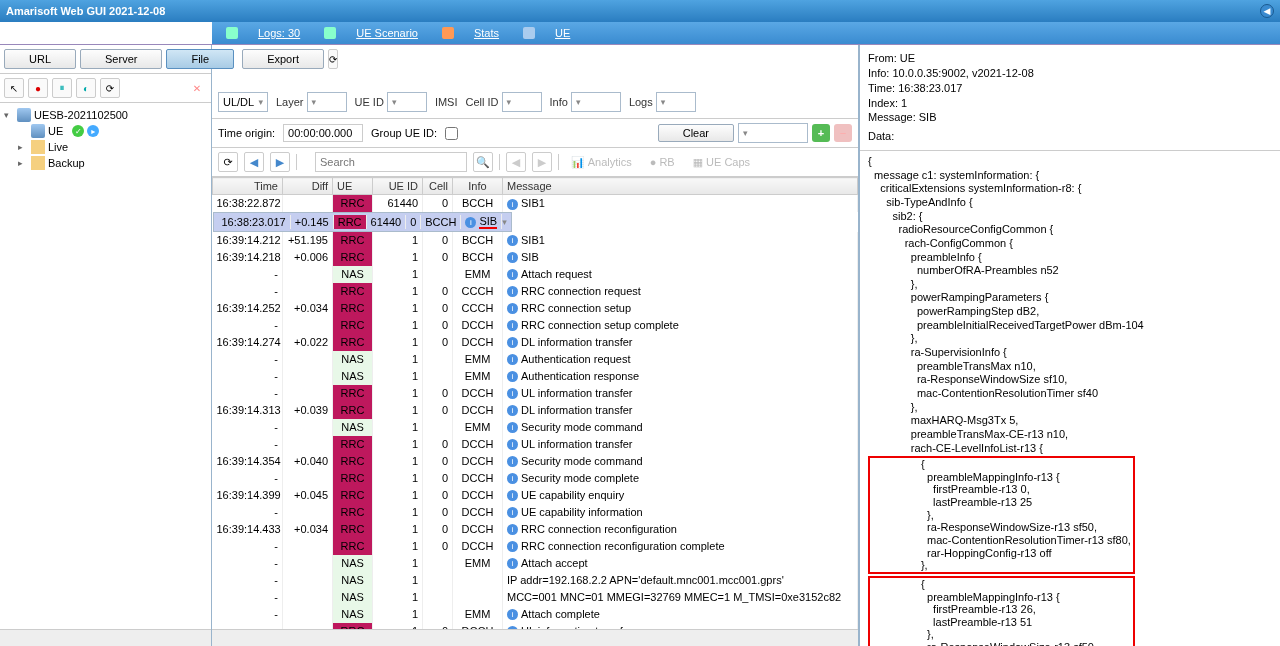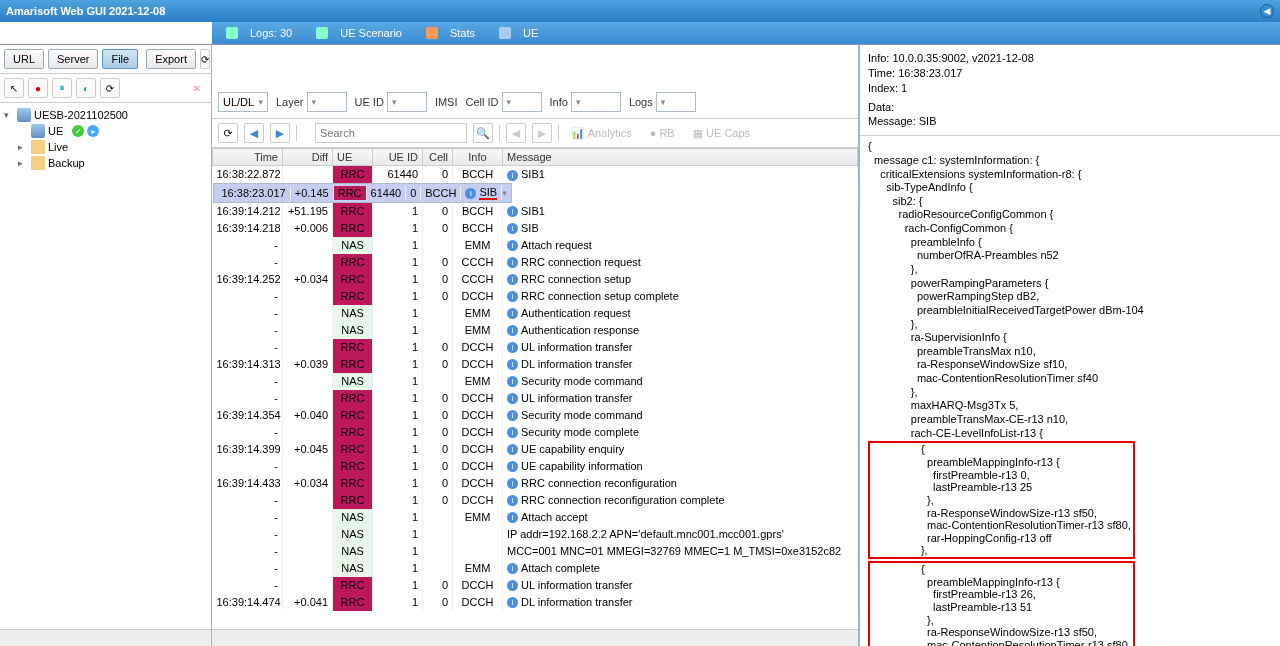--- a/index.html
+++ b/index.html
@@ -1,26 +1,26 @@
 <!DOCTYPE html>
 <html><head>
 <meta charset="utf-8">
 <style>
 * { box-sizing: border-box; margin: 0; padding: 0; font-family: Arial, sans-serif; font-size: 11px; }
 body { background: #fff; width: 1280px; height: 646px; overflow: hidden; display: flex; flex-direction: column; }
 .titlebar { background: linear-gradient(#4fa3e0, #2a7dc0); height: 22px; display: flex; align-items: center; padding: 0 6px; color: #fff; }
 .titlebar .title { flex: 1; font-weight: bold; }
 .titlebar .circle { width: 14px; height: 14px; border-radius: 50%; background: #3a8bd0; border: 1px solid #1a5a90; display: inline-flex; align-items: center; justify-content: center; color:#fff; font-size:9px;}
 .toptabs { background: linear-gradient(#5aa8e5, #3a8bd0); height: 22px; display: flex; gap: 8px; align-items: center; margin-left: 212px; padding-left: 6px;}
-.toptabs .tab { display: flex; gap:12px; padding: 3px 8px; color:#fff; cursor:pointer; }
+.toptabs .tab { display: flex; gap:20px; padding: 3px 8px; color:#fff; cursor:pointer;text-decoration:underline; }
 .toptabs .tab .ticon { width:12px; height:12px; background:#8fc; border-radius:2px; }
 .main { display:flex; flex:1; overflow:hidden; border-top:1px solid #98b; }
 .left { width:212px; border-right:1px solid #99b4cc; display:flex; flex-direction:column; background:#fff;}
 .left-toolbar { display:flex; gap:4px; padding:4px; border-bottom:1px solid #ccc;}
-.btn { border:1px solid #9ab; background:linear-gradient(#fdfdfd,#e8e8e8); padding:2px 8px; border-radius:2px; cursor:pointer;}
+.btn { border:1px solid #9ab; background:linear-gradient(#fdfdfd,#e8e8e8); padding:2px 24px; border-radius:2px; cursor:pointer;}
 .btn.active { background:linear-gradient(#d0e6f5,#a8cbe5); border-color:#5a90c0;}
 .tools { display:flex; gap:4px; padding:4px; border-bottom:1px solid #ccc; align-items:center;}
 .iconbtn { width:20px; height:20px; border:1px solid #ccc; background:#fafafa; border-radius:2px; display:inline-flex; align-items:center; justify-content:center; cursor:pointer; font-size:10px;}
 .iconbtn.red{color:#d00;} .iconbtn.teal{color:#0aa;}
 .tools .closex {margin-left:auto; color:#f88; background:none; border:none;}
 .tree { flex:1; overflow:auto; padding:4px;}
 .tree-item { display:flex; align-items:center; gap:3px; padding:1px 0;}
 .tree-item .arrow{width:10px; color:#666; font-size:9px;}
 .tree-item .fico{width:14px;height:14px; display:inline-block;}
 .tree-item .srv{background:linear-gradient(#a0c8f0,#6090c0); border-radius:2px;}
@@ -152,20 +152,32 @@
         </div>
       <div class="fitem">
           <label>Info</label>
           <span class="sel" style="min-width:50px"></span>
         </div>
       <div class="fitem">
           <label>Logs</label>
           <span class="sel" style="min-width:40px"></span>
         </div>
     </div>
+    <div class="origrow">
+      <label>Time origin:</label>
+      <span class="txtval">00:00:00.000</span>
+      <label>Group UE ID:</label>
+      <input type="checkbox" style="">
+      <div class="right">
+        <button class="btn">Clear</button>
+        <span class="sel" style="min-width:70px"></span>
+        <span class="plusbtn">+</span>
+        <span class="minusbtn">−</span>
+      </div>
+    </div>
     <div class="searchrow">
       <span class="nav">⟳</span>
       <span class="nav" style="color:#48c">◀</span>
       <span class="nav" style="color:#48c">▶</span>
       <span class="sep"></span>
       <input class="sbox" placeholder="Search" style="">
       <span class="nav">🔍</span>
       <span class="sep"></span>
       <span class="nav" style="color:#ccc">◀</span>
       <span class="nav" style="color:#ccc">▶</span>
@@ -263,20 +275,29 @@
             <tr>
               <td class="r">-</td>
               <td class="r"></td>
               <td class="ue-rrc">RRC</td>
               <td class="r">1</td>
               <td class="r">0</td>
               <td class="c">DCCH</td>
               <td><span class="info-i">i</span><span class="">RRC connection setup complete</span></td>
             </tr>
             <tr>
+              <td class="r">16:39:14.274</td>
+              <td class="r">+0.022</td>
+              <td class="ue-rrc">RRC</td>
+              <td class="r">1</td>
+              <td class="r">0</td>
+              <td class="c">DCCH</td>
+              <td><span class="info-i">i</span><span class="">DL information transfer</span></td>
+            </tr>
+            <tr>
               <td class="r">-</td>
               <td class="r"></td>
               <td class="ue-nas">NAS</td>
               <td class="r">1</td>
               <td class="r"></td>
               <td class="c">EMM</td>
               <td><span class="info-i">i</span><span class="">Authentication request</span></td>
             </tr>
             <tr>
               <td class="r">-</td>
@@ -432,25 +453,26 @@
               <td><span class="info-i">i</span><span class="">DL information transfer</span></td>
             </tr>
           </tbody>
       </table>
     </div>
     <div class="hscroll"></div>
   </div>
 
   <div class="rightpane">
     <div class="rmeta">
+      <div><span>From:</span> <span>UE</span></div>
       <div><span>Info:</span> <span>10.0.0.35:9002, v2021-12-08</span></div>
       <div><span>Time:</span> <span>16:38:23.017</span></div>
       <div><span>Index:</span> <span>1</span></div>
+      <div><span>Message:</span> <span>SIB</span></div>
       <div style="margin-top:4px">Data:</div>
-      <div><span>Message:</span> <span>SIB</span></div>
     </div>
     <div class="rdata"><span>{
   message c1: systemInformation: {
     criticalExtensions systemInformation-r8: {
       sib-TypeAndInfo {
         sib2: {
           radioResourceConfigCommon {
             rach-ConfigCommon {
               preambleInfo {
                 numberOfRA-Preambles n52

